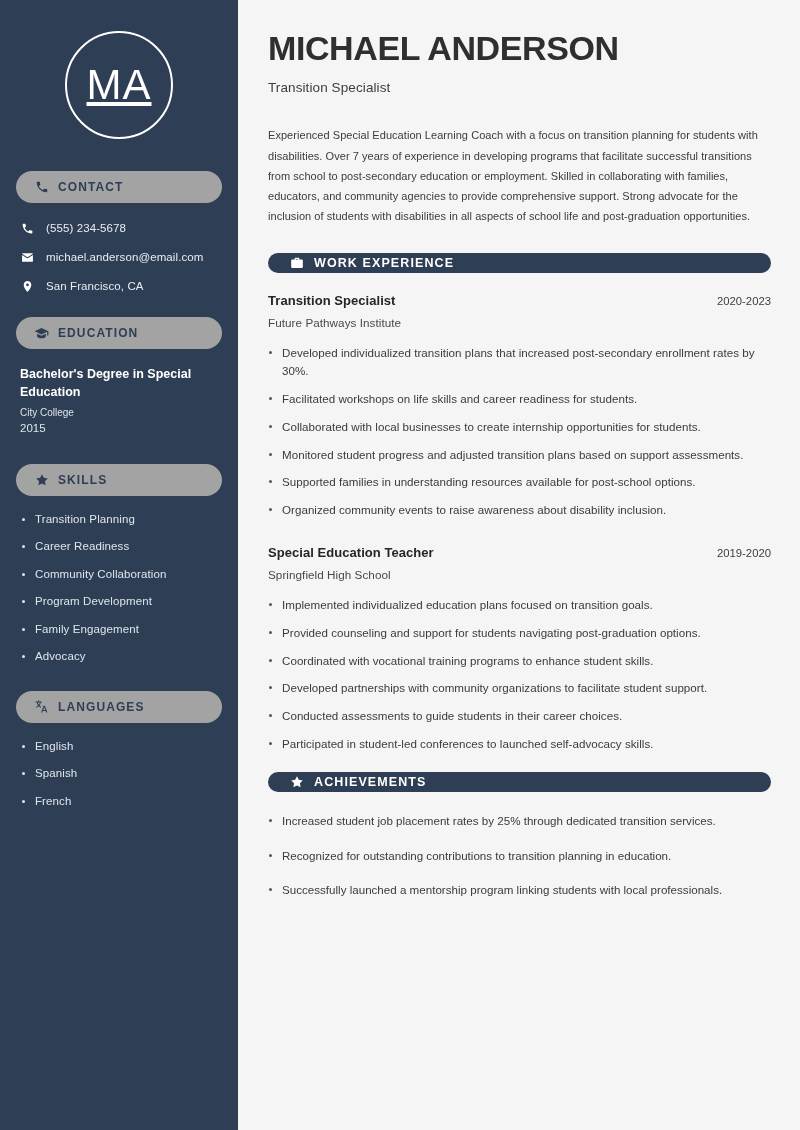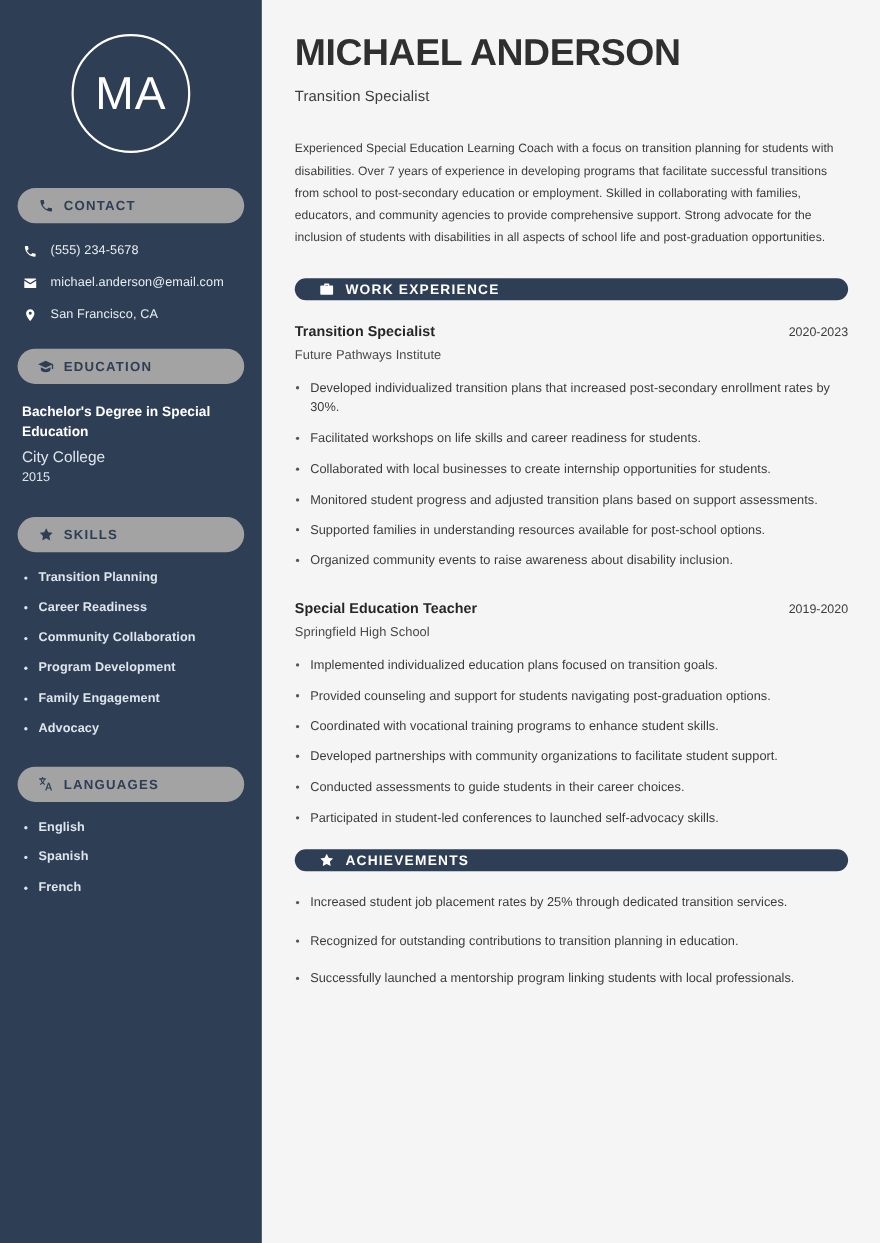--- a/index.html
+++ b/index.html
@@ -43,20 +43,21 @@
 
   .avatar {
     width: 108px;
     height: 108px;
     border-radius: 50%;
     border: 2px solid #ffffff;
     display: flex;
     align-items: center;
     justify-content: center;
     letter-spacing: 0.5px;
+    text-decoration: underline;
   }
 
   .avatar-initials {
     font-size: 42px;
     font-weight: 400;
     color: #ffffff;
     line-height: 1;
     letter-spacing: 1px;
   }
 
@@ -122,21 +123,21 @@
 
   .edu-degree {
     font-size: 12.5px;
     font-weight: bold;
     color: #ffffff;
     line-height: 1.45;
     margin-bottom: 4px;
   }
 
   .edu-school {
-    font-size: 14px;
+    font-size: 10px;
     color: #dfe5ec;
     line-height: 1.5;
   }
 
   .edu-year {
     font-size: 11.5px;
     color: #dfe5ec;
     line-height: 1.5;
   }
 
@@ -148,21 +149,20 @@
   }
 
   .side-list li {
     position: relative;
     padding-left: 15px;
     font-size: 11.5px;
     color: #dfe5ec;
     line-height: 1.35;
     margin-bottom: 12px;
     letter-spacing: 0.1px;
-    font-weight: bold;
   }
 
   .side-list li:before {
     content: "";
     position: absolute;
     left: 2px;
     top: 6px;
     width: 3px;
     height: 3px;
     border-radius: 50%;

